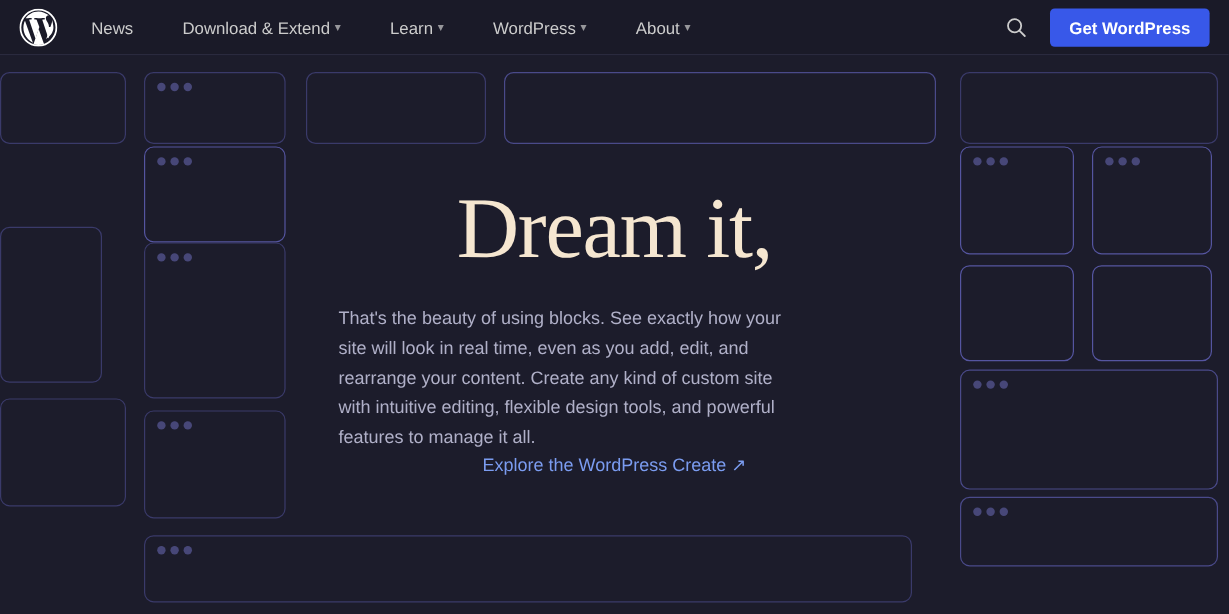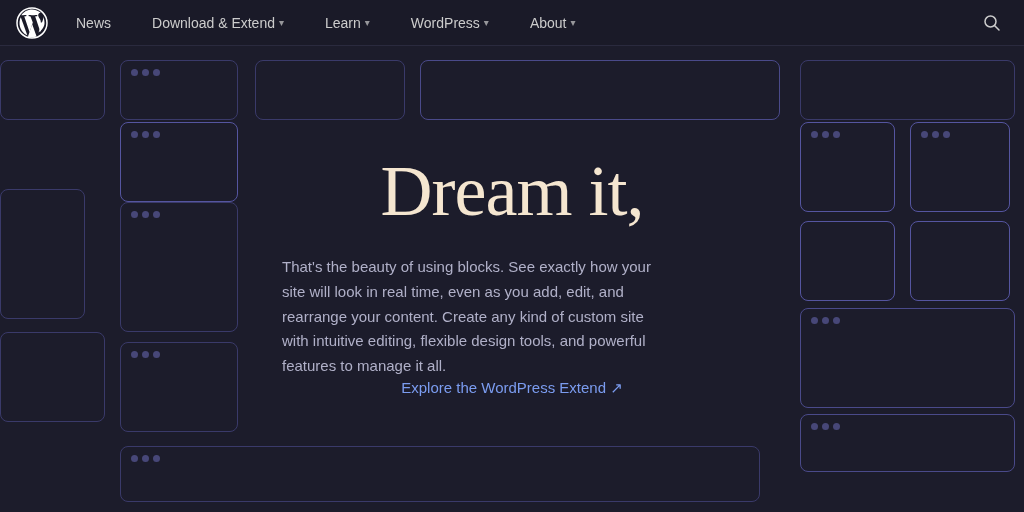--- a/index.html
+++ b/index.html
@@ -218,20 +218,21 @@
     </div>
   </div>
 
   <div class="nav-right">
     <button class="search-icon-btn">
       <svg width="18" height="18" viewBox="0 0 18 18" fill="none">
         <circle cx="7.5" cy="7.5" r="5.5" stroke="#ccc" stroke-width="1.5"></circle>
         <line x1="11.5" y1="11.5" x2="16" y2="16" stroke="#ccc" stroke-width="1.5" stroke-linecap="round"></line>
       </svg>
     </button>
+    <button class="get-wp-btn">Get WordPress</button>
   </div>
 </nav>
 
 <div class="main">
 
   <div class="block b1"></div>
   <div class="block b2">
     <div class="block-dots">
         <span class="dot"></span>
         <span class="dot"></span>
@@ -307,16 +308,16 @@
         <span class="dot"></span>
         <span class="dot"></span>
       </div>
   </div>
 
   <div class="center-content">
     <h1 class="hero-title">
       <span>Dream it,</span><br>
     </h1>
     <p class="hero-subtitle">That's the beauty of using blocks. See exactly how your site will look in real time, even as you add, edit, and rearrange your content. Create any kind of custom site with intuitive editing, flexible design tools, and powerful features to manage it all.</p>
-    <a class="explore-link" href="#">Explore the WordPress Extend ↗</a>
+    <a class="explore-link" href="#">Explore the WordPress Create ↗</a>
   </div>
 
 </div>
 
 </body></html>

